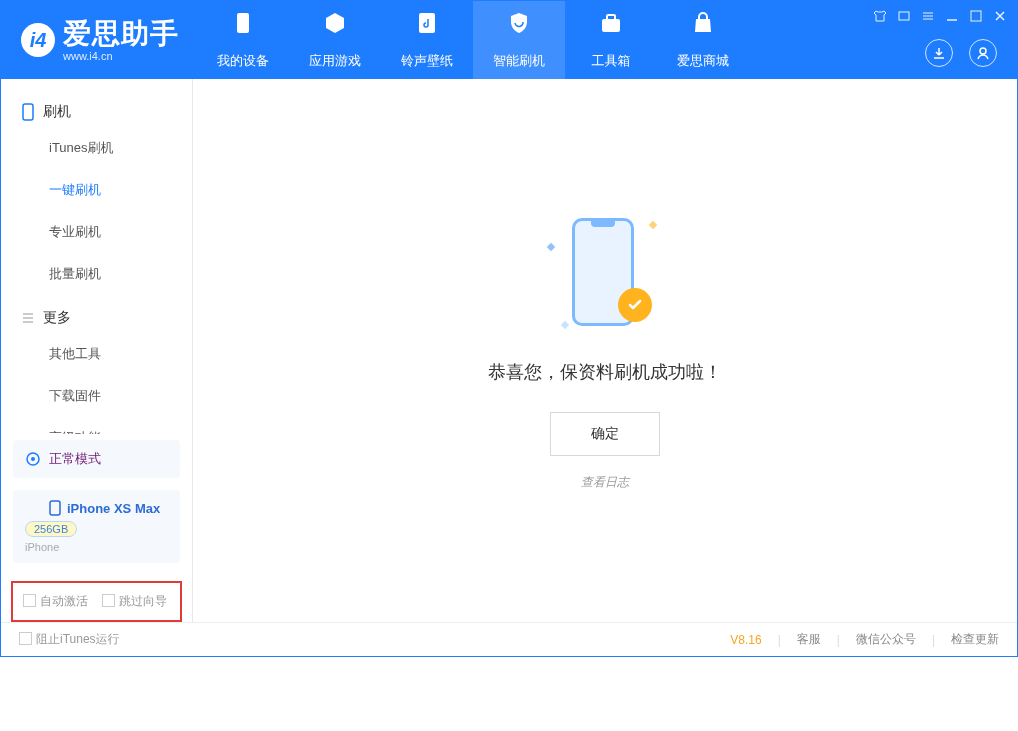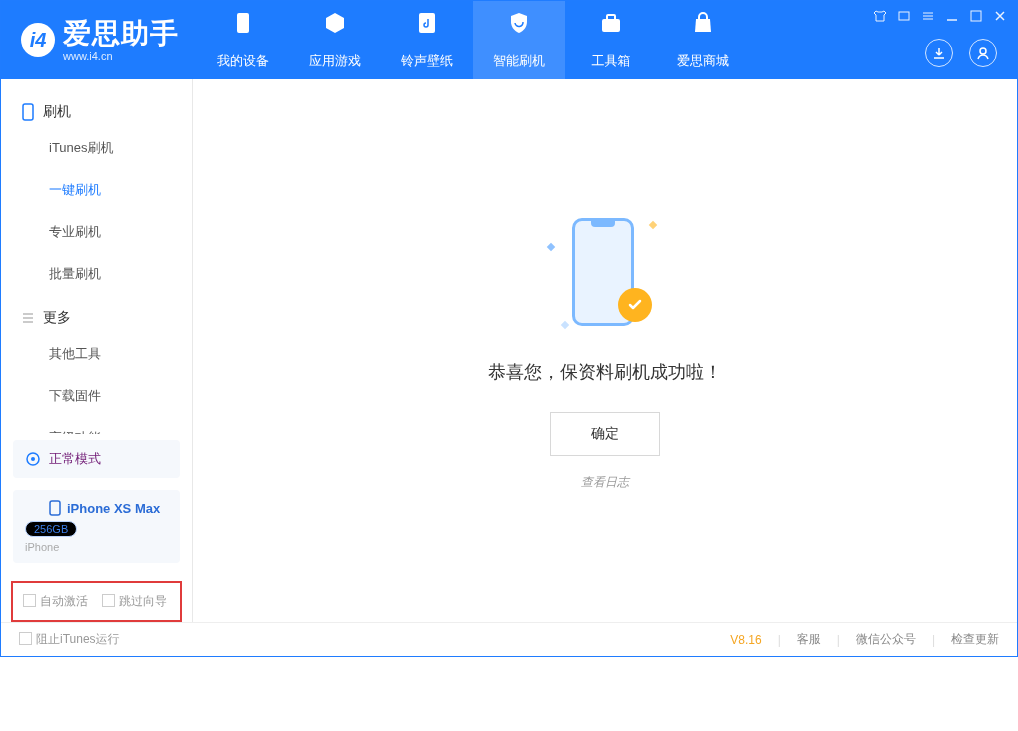--- a/index.html
+++ b/index.html
@@ -22,21 +22,21 @@
 .hc { width: 28px; height: 28px; border: 1.5px solid rgba(255,255,255,0.8); border-radius: 50%; display: flex; align-items: center; justify-content: center; cursor: pointer; }
 .body { flex: 1; display: flex; min-height: 0; }
 .sidebar { width: 192px; border-right: 1px solid #e8e8e8; display: flex; flex-direction: column; background: #fff; }
 .side-scroll { flex: 1; overflow: auto; padding-top: 10px; }
 .side-group { padding: 14px 20px 6px; font-size: 14px; color: #333; display: flex; align-items: center; gap: 8px; font-weight: 500; }
 .side-item { padding: 12px 20px 12px 48px; font-size: 13px; color: #555; cursor: pointer; }
 .side-item.active { color: #1e7cff; }
 .side-block { margin: 6px 12px; background: #f5f8fc; border-radius: 4px; padding: 10px 12px; font-size: 13px; color: #701a75; display: flex; align-items: center; gap: 8px; }
 .device-block { margin: 6px 12px 10px; background: #f5f8fc; border-radius: 4px; padding: 10px 12px; }
 .device-name { font-size: 13px; font-weight: bold; color: #2b6cd6; display: flex; align-items: center; gap: 6px; padding-left: 24px; }
-.badge { display: inline-block; border: 1px solid #b9d4ff; color: #3d7fe8; background: #000000; font-size: 11px; padding: 1px 8px; border-radius: 10px; margin-top: 5px; }
+.badge { display: inline-block; border: 1px solid #b9d4ff; color: #3d7fe8; background: #fef9c3; font-size: 11px; padding: 1px 8px; border-radius: 10px; margin-top: 5px; }
 .dev-sub { font-size: 11px; color: #aaa; margin-top: 4px; }
 .opt-row { border: 2px solid #e03b3b; margin: 8px 10px 0; padding: 10px; display: flex; gap: 14px; align-items: center; font-size: 12px; color: #999; }
 .chk { width: 13px; height: 13px; border: 1px solid #ccc; display: inline-block; margin-right: 4px; vertical-align: -2px; }
 .content { flex: 1; display: flex; align-items: center; justify-content: center; flex-direction: column; }
 .illus { width: 130px; height: 130px; position: relative; margin-bottom: 20px; }
 .phone { position: absolute; left: 32px; top: 8px; width: 62px; height: 108px; border: 3px solid #7cb9ff; border-radius: 10px; background: #e9f3ff; }
 .phone-notch { position: absolute; top: 0; left: 50%; transform: translateX(-50%); width: 24px; height: 6px; background: #7cb9ff; border-radius: 0 0 4px 4px; }
 .check-badge { position: absolute; right: 18px; bottom: 18px; width: 34px; height: 34px; background: #ffb41f; border-radius: 50%; display: flex; align-items: center; justify-content: center; }
 .spark { position: absolute; width: 6px; height: 6px; background: #c9e2ff; transform: rotate(45deg); }
 .spark.s1 { left: 8px; top: 34px; background: #8fc2ff; }

